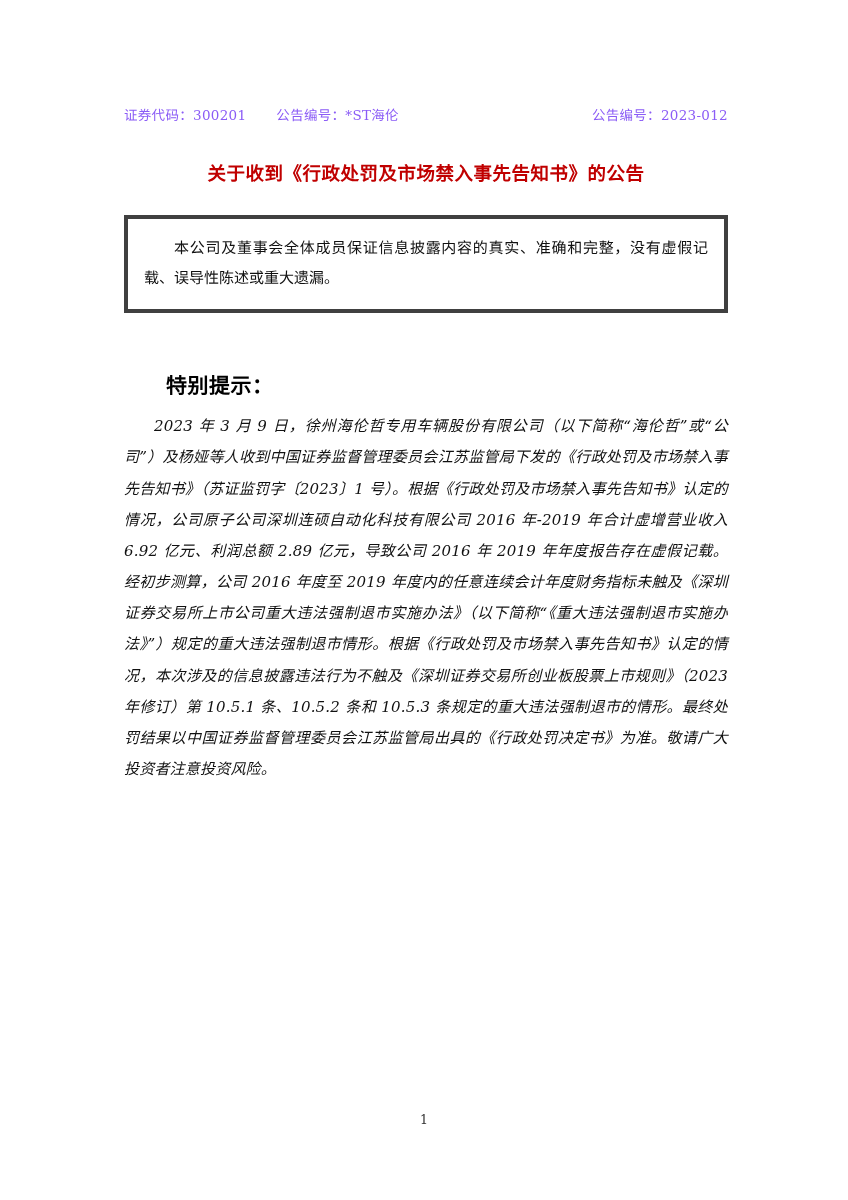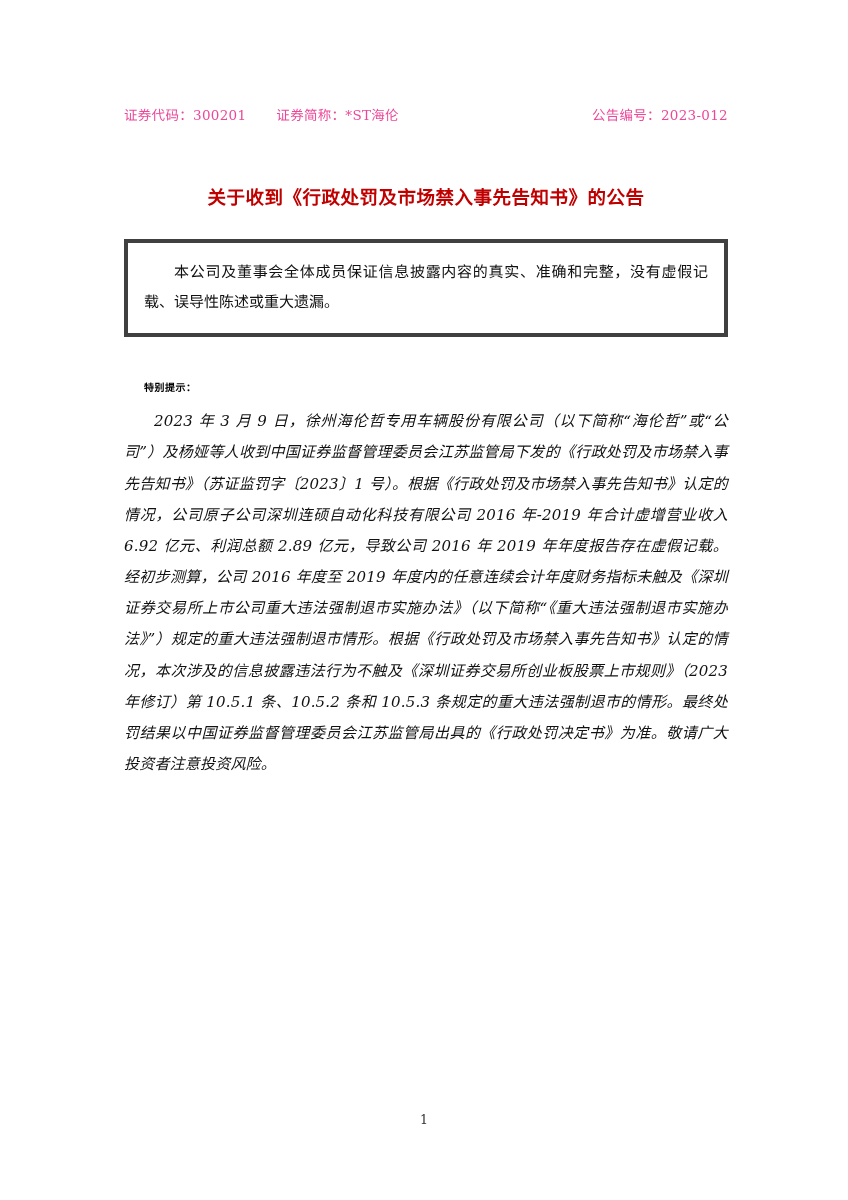--- a/index.html
+++ b/index.html
@@ -25,22 +25,22 @@
     top: 104px;
     width: 604px;
   }
 
   
   .doc-header {
     display: flex;
     justify-content: space-between;
     font-size: 13.5px;
     letter-spacing: 0.3px;
-    margin-bottom: 56px;
-    color: #ec4899;
+    margin-bottom: 32px;
+    color: #8b5cf6;
   }
   .doc-header span { white-space: nowrap; }
   .doc-header .mid { margin-left: 30px; }
   .doc-header .right { margin-left: auto; }
 
   
   .title-block { text-align: center; }
   .title-line {
     color: #c00000;
     font-weight: bold;
@@ -61,22 +61,22 @@
     margin: 0;
     font-size: 15px;
     line-height: 2.0;
     text-indent: 2em;
     text-align: justify;
     color: #111;
   }
 
   
   .tip-title {
-    margin-top: 42px;
-    font-size: 10px;
+    margin-top: 56px;
+    font-size: 21px;
     font-weight: bold;
     text-indent: 2em;
     letter-spacing: 0.5px;
     font-family: Liberation Serif, serif;
   }
   .body-p {
     margin: 12px 0 0 0;
     font-size: 15px;
     line-height: 2.08;
     text-indent: 2em;
@@ -100,21 +100,21 @@
 </style>
 </head>
 <body>
 
 <div class="page">
 
   <div class="content">
 
     <div class="doc-header">
       <span class="left">证券代码：300201</span>
-      <span class="mid">证券简称：*ST海伦</span>
+      <span class="mid">公告编号：*ST海伦</span>
       <span class="right">公告编号：2023-012</span>
     </div>
 
     <div class="title-block">
       <div class="title-line second">关于收到《行政处罚及市场禁入事先告知书》的公告</div>
     </div>
 
     <div class="statement-box">
       <p>本公司及董事会全体成员保证信息披露内容的真实、准确和完整，没有虚假记载、误导性陈述或重大遗漏。</p>
     </div>

